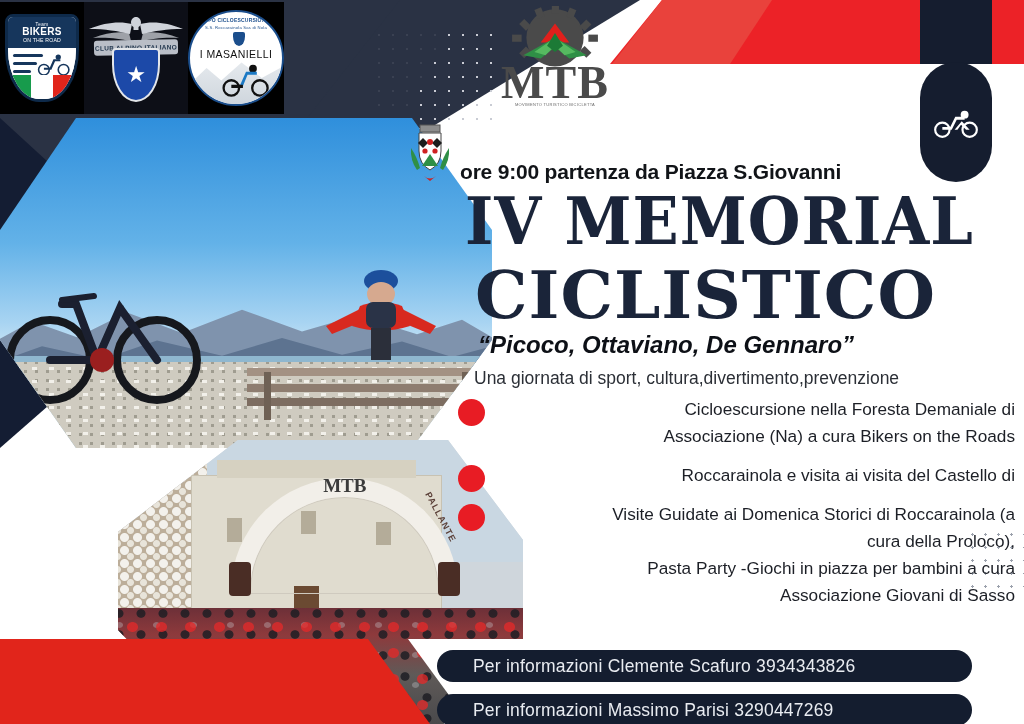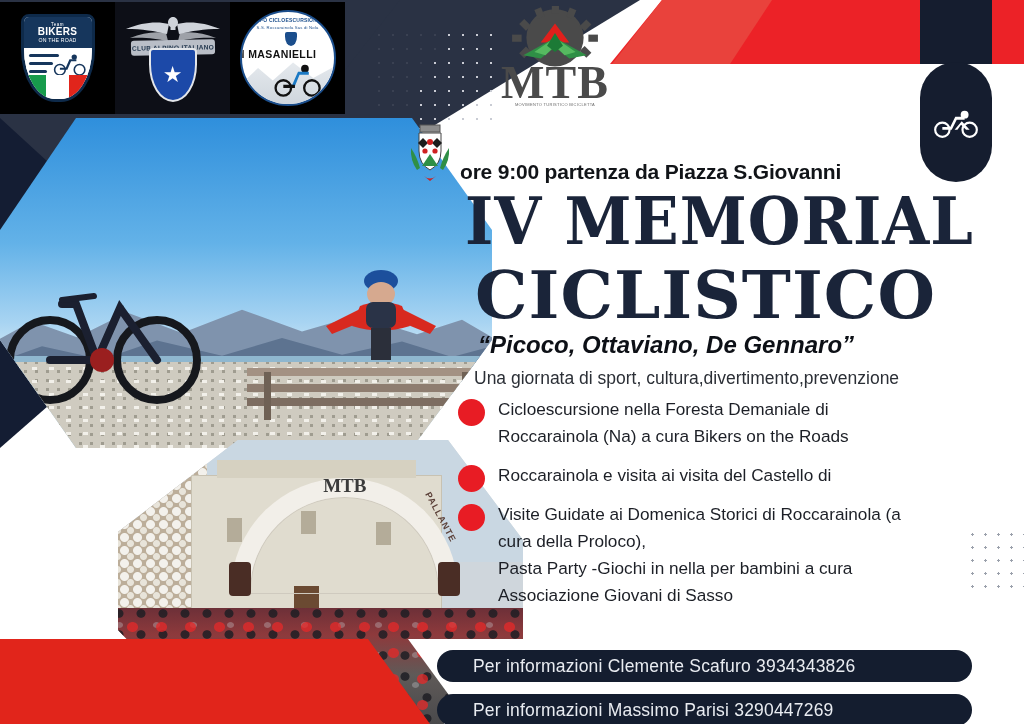--- a/index.html
+++ b/index.html
@@ -67,21 +67,21 @@
     background-image:radial-gradient(#c9ccd4 1.3px, transparent 1.4px);
     background-size:14px 14px;
     -webkit-mask-image:linear-gradient(-63deg, #000 0 55%, transparent 55% 100%);
     mask-image:linear-gradient(-63deg, #000 0 55%, transparent 55% 100%);
   }
   .dots-right{left:966px;top:528px;width:70px;height:62px;
     background-image:radial-gradient(#9aa0ab 1.2px, transparent 1.3px);
     background-size:13px 13px;}
 
   
-  .logos{position:absolute;left:0;top:2px;width:345px;height:112px;display:flex;gap:0px;}
+  .logos{position:absolute;left:0;top:2px;width:284px;height:112px;display:flex;gap:0px;}
   .logo-box{width:115px;height:112px;background:#0d0f17;display:flex;
             align-items:center;justify-content:center;}
   .logo-box.blk{background:#000;}
 
   .shield{position:relative;width:74px;height:88px;background:#fff;
           border-radius:8px 8px 46% 46%/8px 8px 60% 60%;overflow:hidden;
           border:3px solid #0e2a4a;}
   .shield .top{position:absolute;left:0;right:0;top:0;height:31px;background:#16365c;
           display:flex;flex-direction:column;align-items:center;justify-content:center;}
   .shield .team{font-size:4.5px;color:#fff;letter-spacing:.5px;}
@@ -110,22 +110,22 @@
   .cai .star{font-size:22px;color:#fff;line-height:22px;}
 
   .mas{position:relative;width:96px;height:96px;border-radius:50%;background:#fff;overflow:hidden;
        border:2px solid #1b4e8c;}
   .mas .arc-top{position:absolute;left:0;right:0;top:5px;text-align:center;
        font-size:5px;color:#1b4e8c;font-weight:bold;letter-spacing:.2px;}
   .mas .arc-top2{position:absolute;left:0;right:0;top:13px;text-align:center;
        font-size:4.2px;color:#1b4e8c;letter-spacing:.2px;}
   .mas .badge{position:absolute;left:43px;top:20px;width:12px;height:14px;background:#1b4e8c;
        border-radius:2px 2px 50% 50%/2px 2px 70% 70%;}
-  .mas .name{position:absolute;left:0;right:0;top:36px;
-       font-size:10.5px;font-weight:bold;color:#111;letter-spacing:.4px;}
+  .mas .name{position:absolute;left:0;right:0;top:36px;text-align:center;
+       font-size:10.5px;font-weight:normal;color:#111;letter-spacing:.4px;}
   .mas .mount{position:absolute;left:0;right:0;bottom:0;height:45px;
        background:linear-gradient(180deg,#e7ebef 0%, #cfd6dd 100%);
        clip-path:polygon(0 55%, 18% 20%, 34% 48%, 56% 8%, 78% 42%, 100% 18%, 100% 100%, 0 100%);}
   .mas .rider{position:absolute;left:30px;bottom:6px;width:52px;height:34px;}
   .mas .rider svg{width:52px;height:34px;fill:#111;}
   .mas .rider .jersey{fill:#1b79c4;}
 
   
   .mtb{position:absolute;left:495px;top:4px;width:120px;height:108px;text-align:center;}
   .mtb .gear{position:absolute;left:12px;top:2px;width:96px;height:62px;}
@@ -210,21 +210,21 @@
      font-stretch:condensed;transform:scaleX(1.02);transform-origin:left center;}
   .title2{position:absolute;left:475px;top:262px;font-size:66px;line-height:66px;
      font-weight:bold;color:#1a2439;letter-spacing:1px;white-space:nowrap;
      font-family:"DejaVu Serif","Liberation Serif",serif;}
 
   .subtitle{position:absolute;left:478px;top:331px;font-size:24px;font-weight:bold;
      font-style:italic;color:#0d1016;white-space:nowrap;}
   .tagline{position:absolute;left:474px;top:368px;font-size:17.5px;color:#2b2f36;white-space:nowrap;}
 
   .bullets{position:absolute;left:455px;top:396px;width:560px;}
-  .bullet{position:relative;padding-left:43px;margin-bottom:12px;}
+  .bullet{position:relative;padding-left:43px;margin-bottom:12px;text-align:right;}
   .bullet .dot{position:absolute;left:3px;top:3px;width:27px;height:27px;border-radius:50%;
      background:#e81c24;}
   .bullet p{margin:0;font-size:17.2px;line-height:27px;color:#1c1f26;}
 
   .contacts{position:absolute;left:437px;top:650px;width:535px;}
   .contact{height:32px;background:#141d2f;border-radius:18px;margin-bottom:12px;
      display:flex;align-items:center;padding-left:36px;
      color:#e9ecf1;font-size:17.5px;letter-spacing:.2px;}
 
 </style>
@@ -422,33 +422,33 @@
   <div class="title1">IV MEMORIAL</div>
   <div class="title2">CICLISTICO</div>
   <div class="subtitle">“Picoco, Ottaviano, De Gennaro”</div>
   <div class="tagline">Una giornata di sport, cultura,divertimento,prevenzione</div>
 
   <div class="bullets">
 
     <div class="bullet">
       <span class="dot"></span>
       <p>Cicloescursione nella Foresta Demaniale di</p>
-      <p>Roccarainola (Na) a cura Bikers on the Roads</p>
+      <p>Associazione (Na) a cura Bikers on the Roads</p>
     </div>
 
     <div class="bullet">
       <span class="dot"></span>
       <p>Roccarainola e visita ai visita del  Castello di</p>
     </div>
 
     <div class="bullet">
       <span class="dot"></span>
       <p>Visite Guidate ai Domenica Storici di Roccarainola (a</p>
       <p>cura della Proloco),</p>
-      <p>Pasta Party -Giochi in nella per bambini a cura</p>
+      <p>Pasta Party -Giochi in piazza per bambini a cura</p>
       <p>Associazione Giovani di Sasso</p>
     </div>
   </div>
 
   <div class="contacts">
     <div class="contact">Per informazioni Clemente Scafuro 3934343826</div>
     <div class="contact">Per informazioni Massimo Parisi 3290447269</div>
   </div>
 
 </div>

